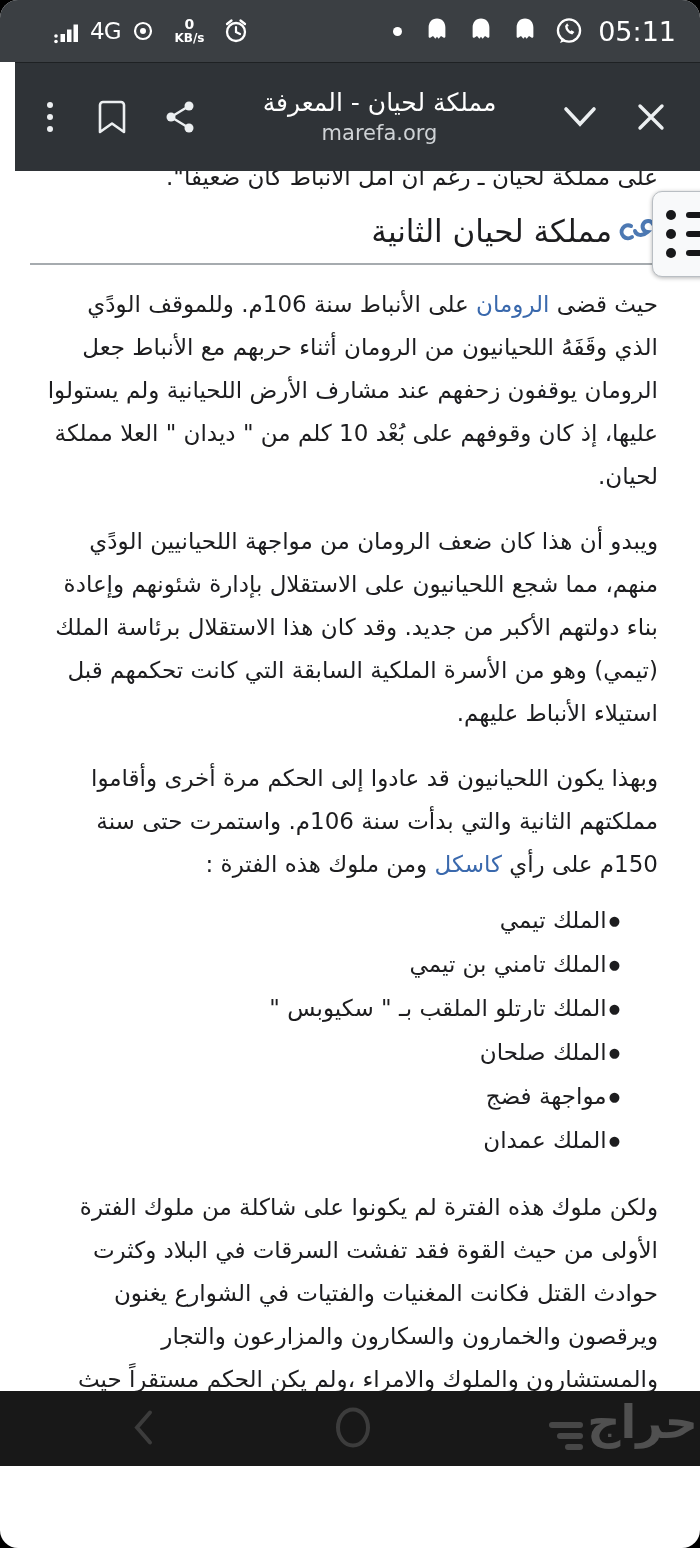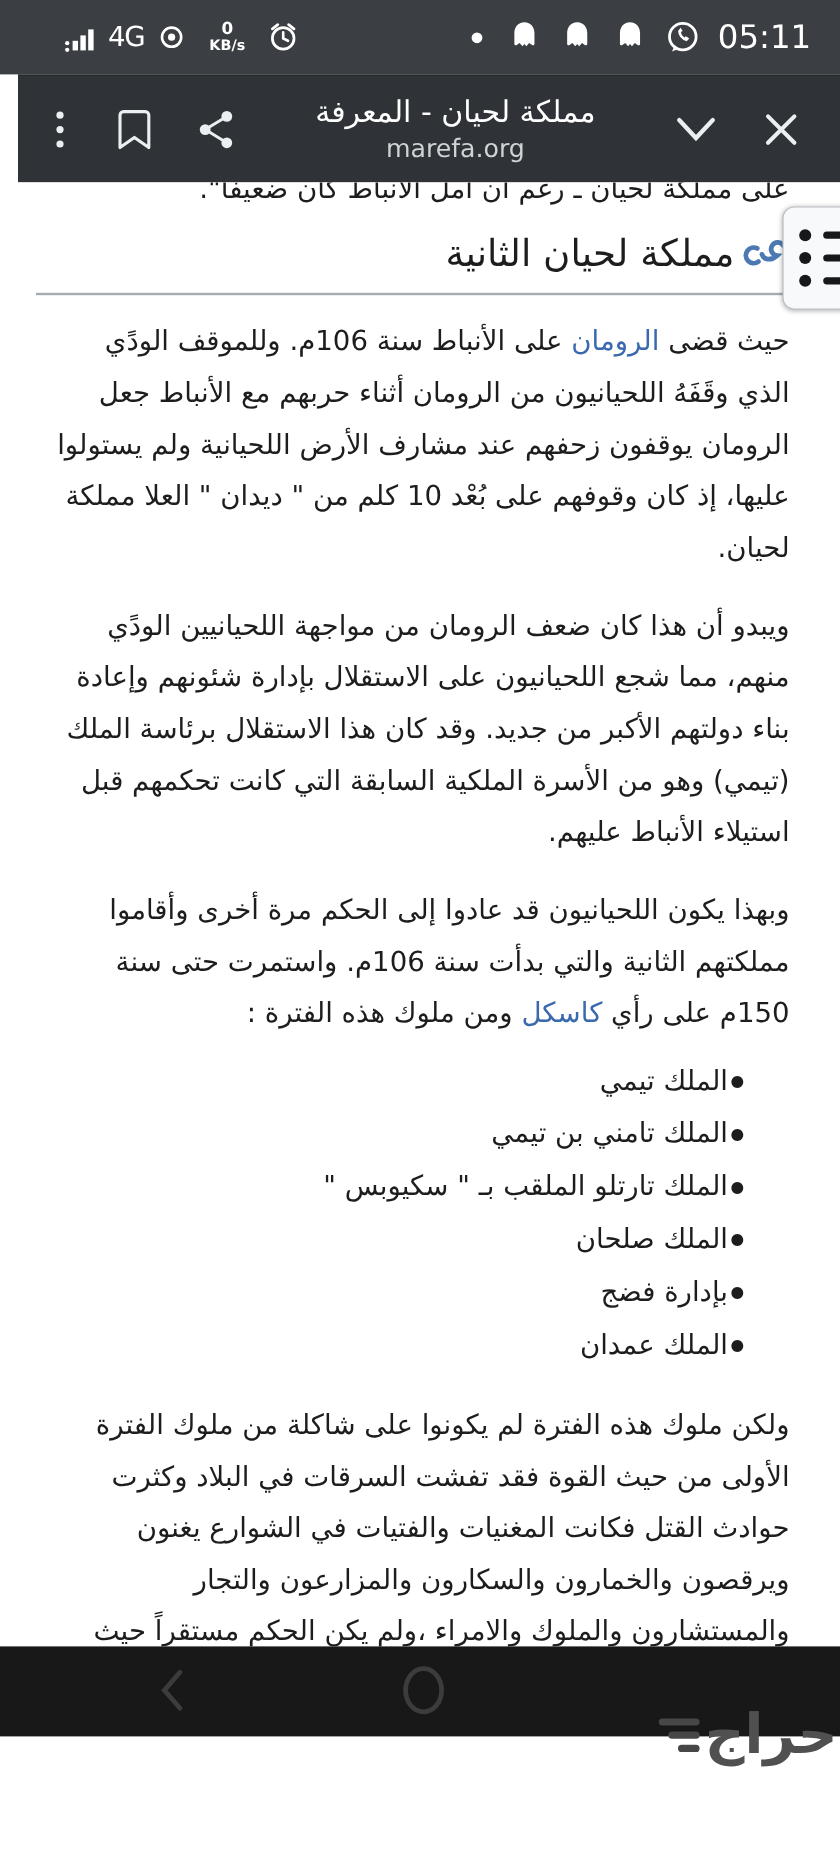--- a/index.html
+++ b/index.html
@@ -1,35 +1,35 @@
 <!DOCTYPE html>
 <html lang="ar"><head>
 <meta charset="utf-8">
 <style>
   * { margin:0; padding:0; box-sizing:border-box; }
   html,body { width:700px; height:1548px; background:#000; }
   body { font-family:"DejaVu Sans","Liberation Sans",sans-serif; }
-  .screen { width:700px; height:1548px; display:flex; flex-direction:column; overflow:hidden; background:#fff; }
+  .screen { width:700px; height:1548px; display:flex; flex-direction:column; overflow:hidden; background:#fff;border-radius:18px; }
 
   
   .status-bar { height:62px; background:#3b3f43; display:flex; align-items:center; padding:0 24px; gap:10px; flex-shrink:0; }
   .battery { width:19px; height:32px; position:relative; margin-top:2px; }
   .battery .cap { width:9px; height:4px; background:#90949a; border-radius:2px 2px 0 0; margin:0 auto; }
   .battery .body { width:19px; height:28px; border-radius:4px; background:linear-gradient(to bottom,#8e9297 0 42%,#f4b731 42% 100%); }
   .sig { margin-top:3px; }
   .net-label { color:#fff; font-size:23px; font-weight:400; letter-spacing:-1px; }
   .kbs { color:#fff; text-align:center; font-weight:700; line-height:1.05; width:46px; }
   .kbs .v { display:block; font-size:14px; }
   .kbs .u { display:block; font-size:12px; }
   .sb-right { margin-left:auto; display:flex; align-items:center; gap:14px; }
   .notif-dot { width:9px; height:9px; border-radius:50%; background:#fff; margin-right:6px; }
   .time { color:#fff; font-size:27px; letter-spacing:0; }
 
   
-  .browser-header { height:90px; background:#2f3337; border-top:1px solid rgba(0,0,0,.35); display:flex; align-items:center; padding:0 24px; flex-shrink:0;margin-left:15px; }
+  .browser-header { height:109px; background:#2f3337; border-top:1px solid rgba(0,0,0,.35); display:flex; align-items:center; padding:0 24px; flex-shrink:0;margin-left:15px; }
   .hdr-btn { background:none; border:none; display:flex; align-items:center; justify-content:center; cursor:pointer; padding:0; }
   .menu-dots { display:flex; flex-direction:column; gap:6px; margin:0 8px; }
   .menu-dots i { width:6px; height:6px; border-radius:50%; background:#eceff1; display:block; }
   .bm-btn { margin-left:34px; }
   .share-btn { margin-left:32px; }
   .title-block { flex:1; text-align:center; color:#fff; min-width:0; }
   .page-title { font-size:25px; line-height:1.35; direction:rtl; white-space:nowrap; }
   .page-url  { font-size:21px; color:#cfd3d6; line-height:1.3; }
   .chev-btn { margin-right:34px; }
   .close-btn { margin-right:8px; }
@@ -49,21 +49,21 @@
   p.body-p { font-size:23px; line-height:43px; margin-top:22px; text-align:right; }
   p.p1 { margin-top:18px; }
   ul.kings { list-style:none; margin-top:14px; padding-right:38px; }
   ul.kings li { font-size:23px; line-height:40px; text-align:right; }
   ul.kings li::before { content:"●"; font-size:13px; margin-left:2px; position:relative; top:-3px; }
 
   
   .bottom-nav { height:75px; background:#181818; position:relative; flex-shrink:0; }
   .nav-back { position:absolute; left:128px; top:50%; transform:translateY(-50%); background:none; border:none; cursor:pointer; }
   .nav-home { position:absolute; left:330px; top:50%; transform:translateY(-50%); background:none; border:none; cursor:pointer; }
-  .haraj { position:absolute; right:2px; top:4px; display:flex; align-items:flex-start; gap:4px;margin-top:42px; }
+  .haraj { position:absolute; right:2px; top:4px; display:flex; align-items:flex-end; gap:4px; }
   .haraj-lines { display:flex; flex-direction:column; align-items:flex-end; gap:5px; margin-top:14px; }
   .haraj-lines i { height:6px; background:#474747; border-radius:3px; display:block; }
   .haraj-lines i:nth-child(1){ width:34px; }
   .haraj-lines i:nth-child(2){ width:26px; }
   .haraj-lines i:nth-child(3){ width:18px; }
   .haraj-text { font-size:46px; font-weight:700; color:#505050; line-height:1.2; direction:rtl; }
 </style>
 </head>
 <body>
 
@@ -178,21 +178,21 @@
 
     <p class="body-p">ويبدو أن هذا كان ضعف الرومان من مواجهة اللحيانيين الودًي منهم، مما شجع اللحيانيون على الاستقلال بإدارة شئونهم وإعادة بناء دولتهم الأكبر من جديد. وقد كان هذا الاستقلال برئاسة الملك (تيمي) وهو من الأسرة الملكية السابقة التي كانت تحكمهم قبل استيلاء الأنباط عليهم.</p>
 
     <p class="body-p"><span>وبهذا يكون اللحيانيون قد عادوا إلى الحكم مرة أخرى وأقاموا مملكتهم الثانية والتي بدأت سنة 106م. واستمرت حتى سنة 150م على رأي </span><a class="wlink">كاسكل</a><span> ومن ملوك هذه الفترة :</span></p>
 
     <ul class="kings">
       <li>الملك تيمي</li>
       <li>الملك تامني بن تيمي</li>
       <li>الملك تارتلو الملقب بـ " سكيوبس "</li>
       <li>الملك صلحان</li>
-      <li>بإدارة فضج</li>
+      <li>مواجهة فضج</li>
       <li>الملك عمدان</li>
     </ul>
 
     <p class="body-p">ولكن ملوك هذه الفترة لم يكونوا على شاكلة من ملوك الفترة الأولى من حيث القوة فقد تفشت السرقات في البلاد وكثرت حوادث القتل فكانت المغنيات والفتيات في الشوارع يغنون ويرقصون والخمارون والسكارون والمزارعون والتجار والمستشارون والملوك والامراء ،ولم يكن الحكم مستقراً حيث أصبح الحل والعقد في يد رئيس مجلس الشعب (هجبل) الذي استطاع أن يضيق على ملوك هذه الفترة. فكانت المزارع تفيض من الخيرات والناس مخمورون انتهت مملكة لحيان الثانية ولكن لا نعلم كيف انتهت ومن الذي قضى عليها. وبعد انهيار دولتهم ذهب قسم منهم</p>
 
   </div>
 
   <div class="bottom-nav">
     <button class="nav-back" aria-label="back">
       <svg width="32" height="42" viewBox="0 0 32 42">

